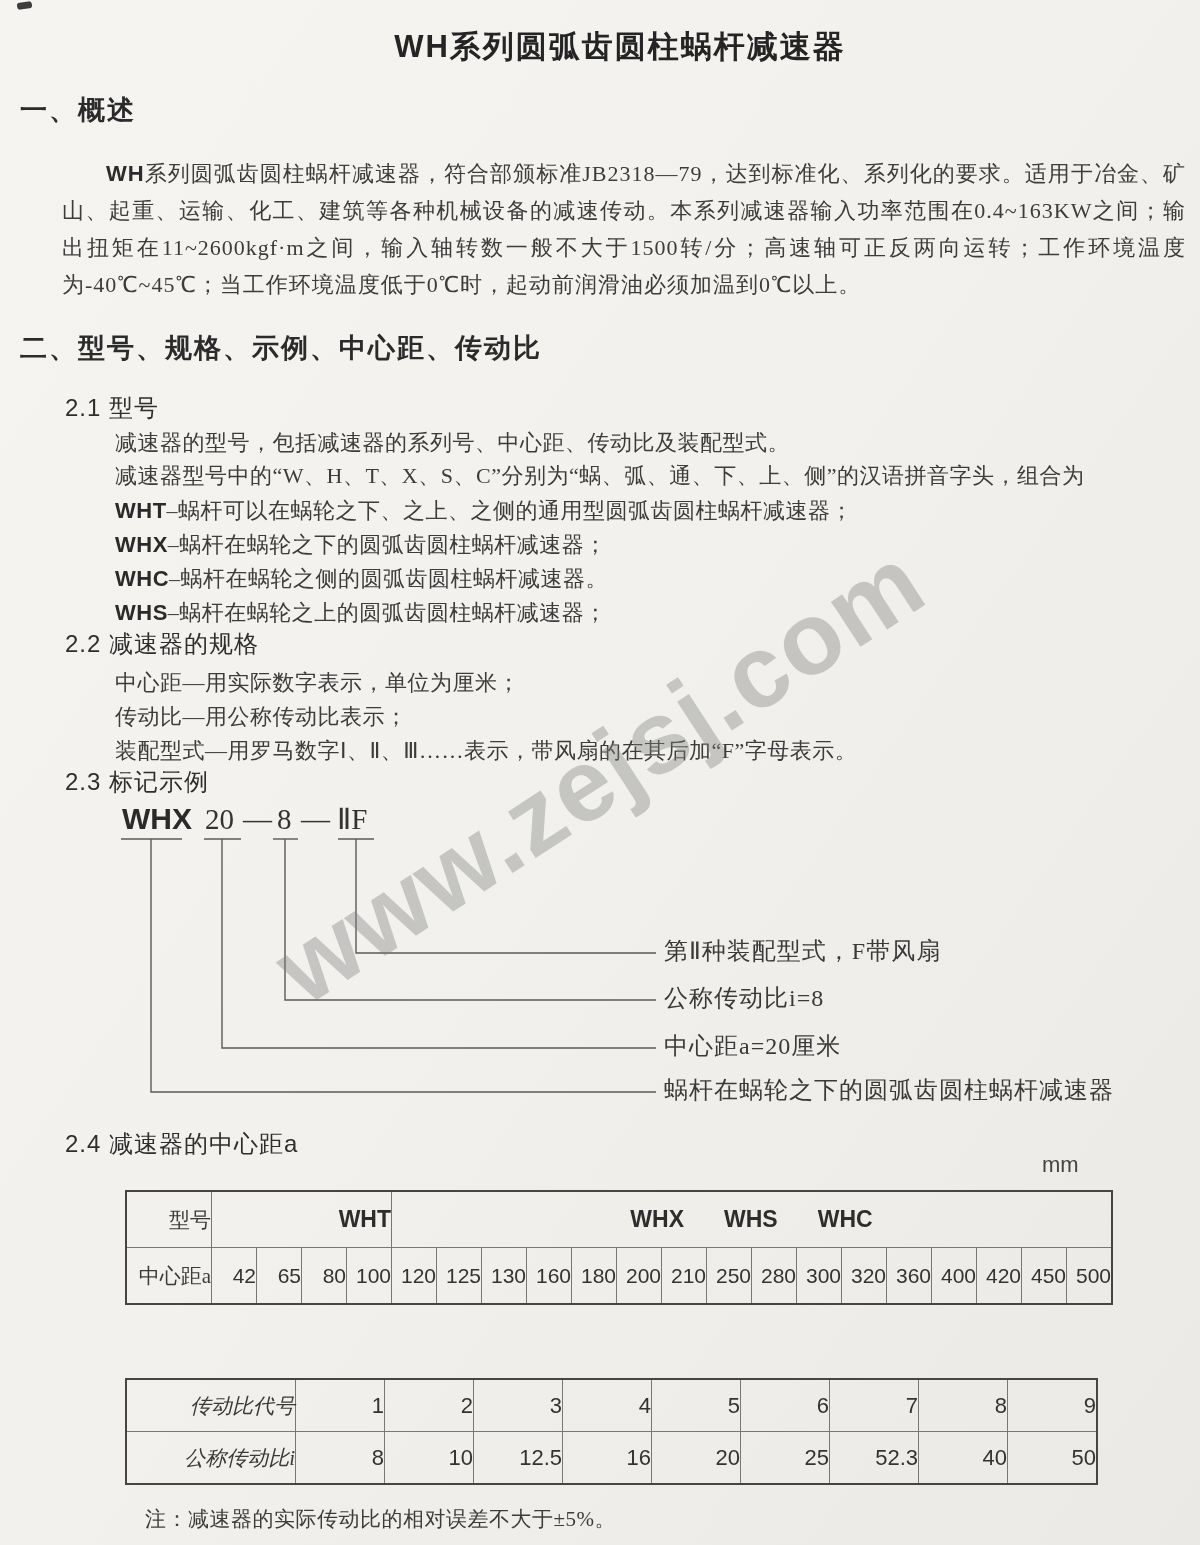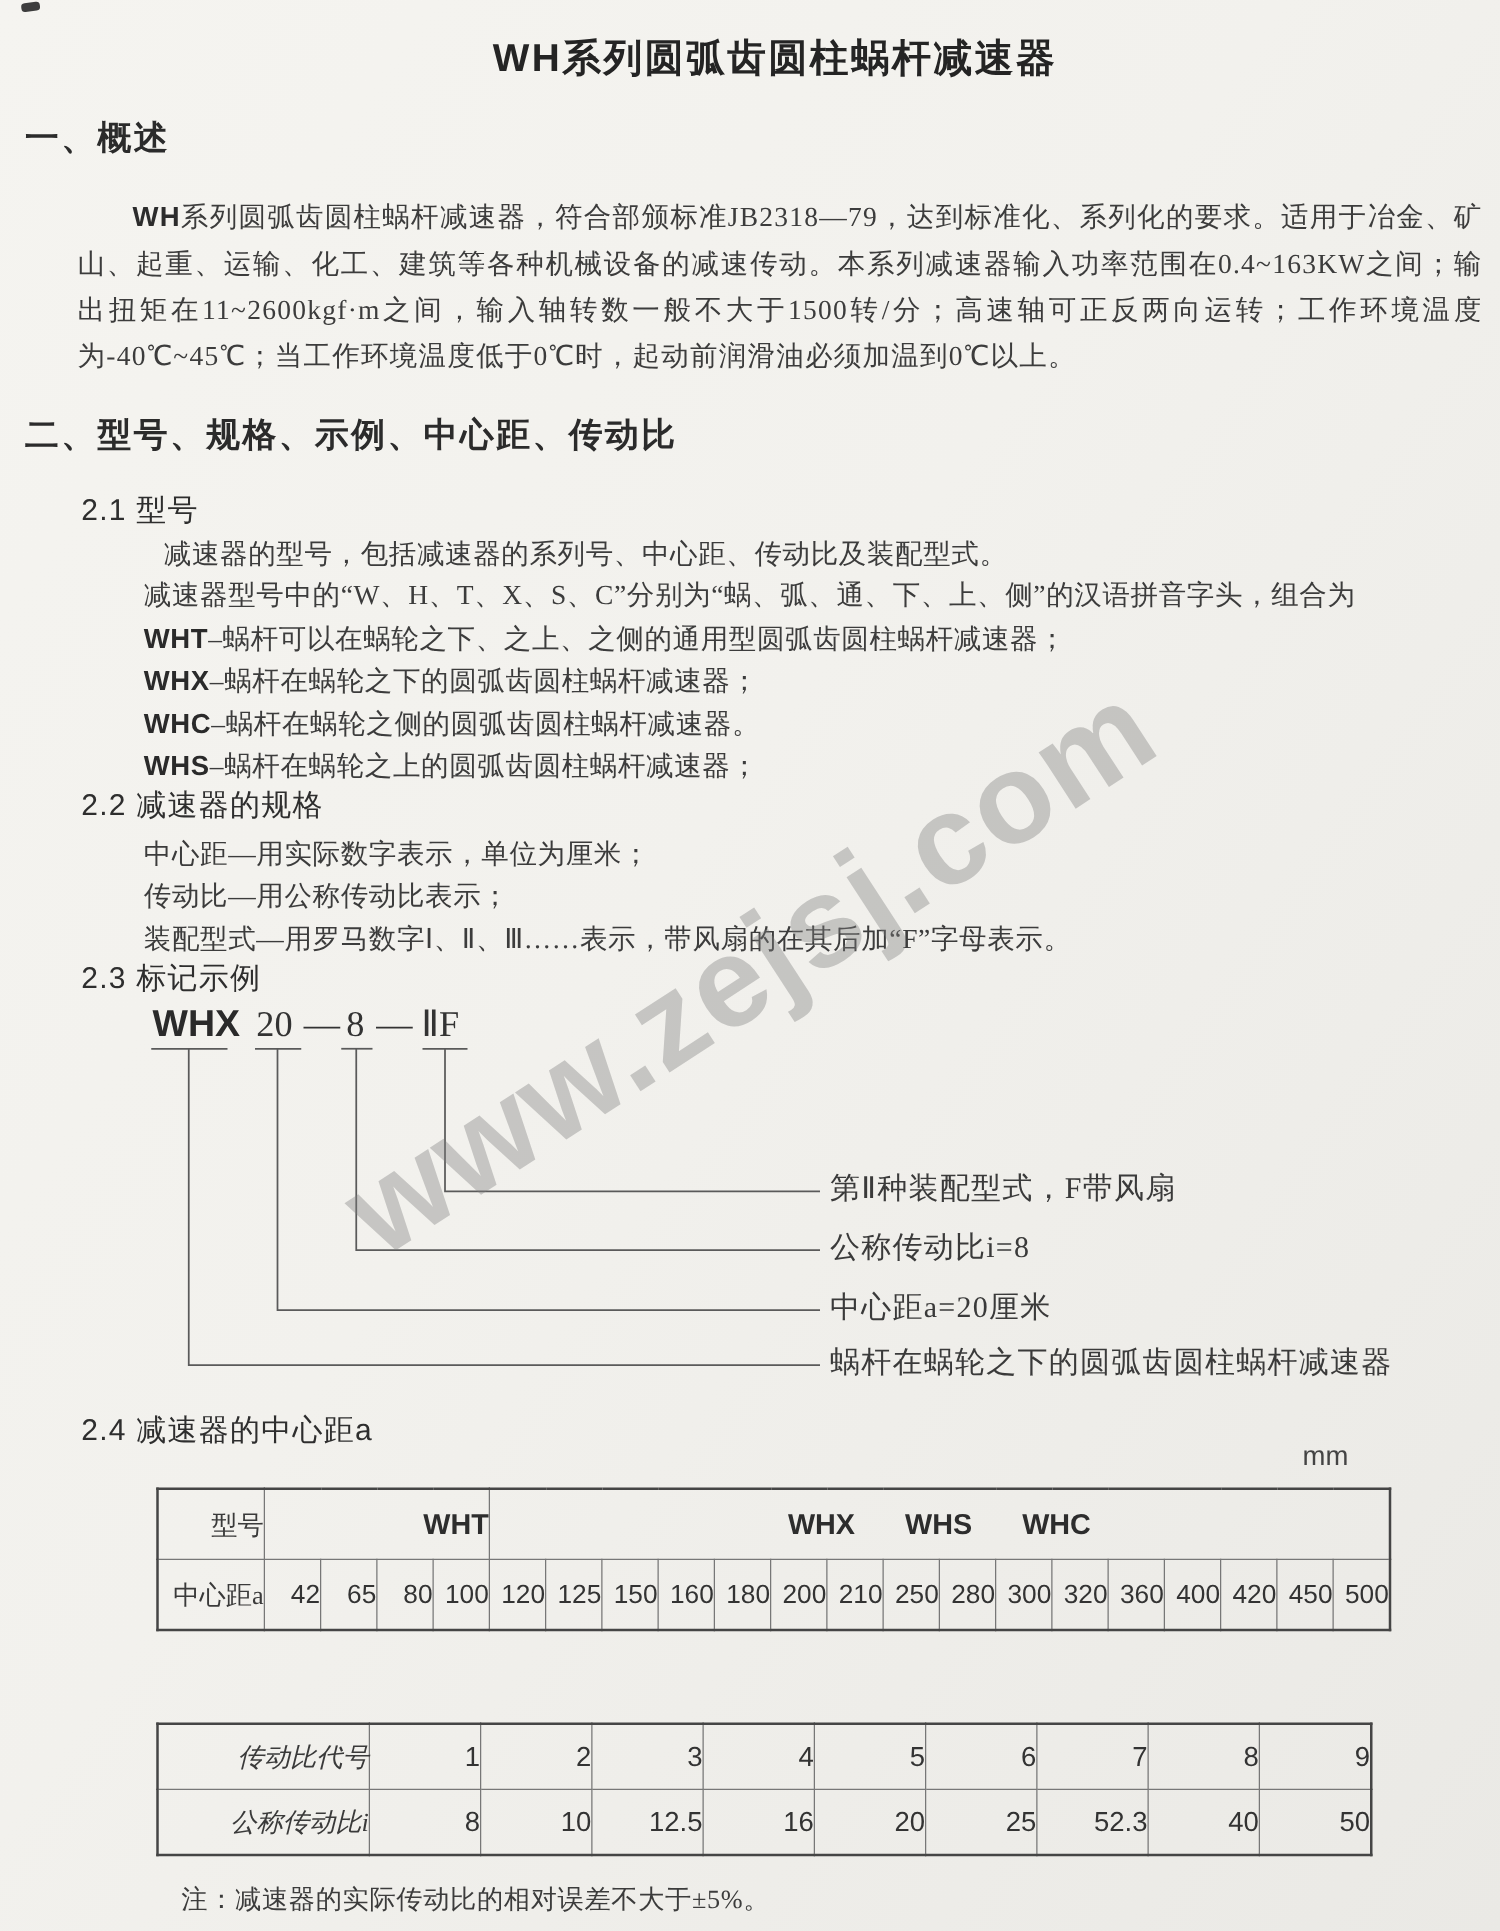--- a/index.html
+++ b/index.html
@@ -48,21 +48,21 @@
   .h-23 { top:766px; }
   .h-24 { top:1128px; }
   .h-25 { top:1334px; }
   .para-overview {
     position:absolute; top:133px; left:62px; width:1124px;
     font-size:22px; line-height:37px; letter-spacing:1px;
     text-align:justify; text-indent:2em; color:#3c3c3c;
   }
   .lead-bold { font-family:"Liberation Sans", sans-serif; font-weight:bold; color:#2c2c2c; }
   .p-block { position:absolute; left:115px; font-size:22px; color:#3c3c3c; letter-spacing:0.5px; }
-  .p-21a { top:428px;margin-left:16px; }
+  .p-21a { top:428px; }
   .p-21b { top:461px; width:1075px; }
   .model-list { position:absolute; top:494px; left:115px; }
   .model-line { font-size:22px; line-height:34px; color:#3c3c3c; letter-spacing:0.5px; }
   .model-code { font-family:"Liberation Sans", sans-serif; font-weight:bold; color:#2a2a2a; }
   .spec-list { position:absolute; top:666px; left:115px; }
   .spec-line { font-size:22px; line-height:34px; color:#3c3c3c; letter-spacing:0.5px; }
   .diagram { position:absolute; top:795px; left:0; }
   .diagram text.code-series { font-family:"Liberation Sans", sans-serif; font-size:30px; font-weight:bold; fill:#2a2a2a; }
   .diagram text.code-num { font-family:"Liberation Serif", serif; font-size:29px; fill:#333; }
   .diagram text.diag-label { font-family:"Liberation Serif", serif; font-size:24px; fill:#3a3a3a; letter-spacing:1px; }
@@ -170,21 +170,21 @@
       </th>
     </tr>
     <tr>
       <th class="col-label">中心距a</th>
       <td class="val">42</td>
       <td class="val">65</td>
       <td class="val">80</td>
       <td class="val">100</td>
       <td class="val">120</td>
       <td class="val">125</td>
-      <td class="val">150</td>
+      <td class="val">130</td>
       <td class="val">160</td>
       <td class="val">180</td>
       <td class="val">200</td>
       <td class="val">210</td>
       <td class="val">250</td>
       <td class="val">280</td>
       <td class="val">300</td>
       <td class="val">320</td>
       <td class="val">360</td>
       <td class="val">400</td>

